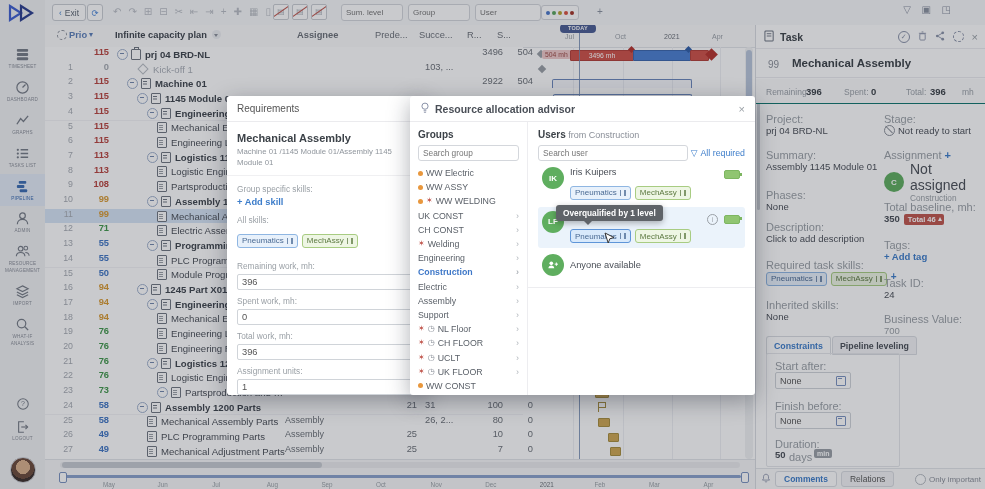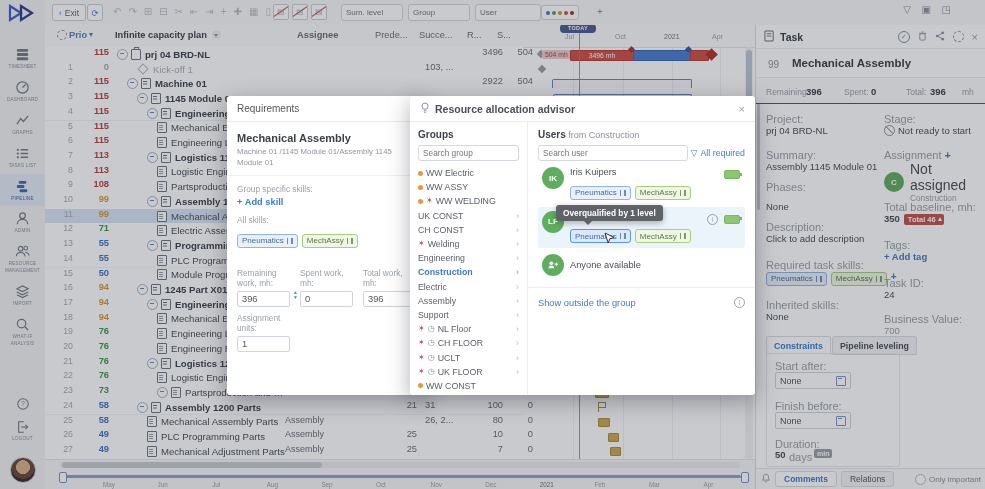--- a/index.html
+++ b/index.html
@@ -148,21 +148,21 @@
   #req-modal{left:227px;top:96px;width:199px;height:299px}
   #adv-modal{left:410px;top:96px;width:345px;height:299px;z-index:11}
   .m-head{height:25px;border-bottom:1px solid #ebebee;display:flex;align-items:center;padding:0 10px;font-size:10px;color:#555}
   #req-body{padding:8px 10px}
   #rm-name{font-size:11px;font-weight:700;color:#3c4248;margin-top:2px}
   #rm-path{font-size:7.8px;color:#8f959c;line-height:1.35;margin-top:3px}
   .rm-div{height:1px;background:#f0f0f2;margin:7px -10px 0}
   .m-lab{font-size:8.3px;color:#9aa0a6;margin-top:8px}
   .m-link{font-size:9.3px;color:#3d7dca;margin-top:3px;font-weight:600}
   .m-chips{margin-top:4px}
-  .m-grid{display:grid;grid-template-columns:1fr 1fr 1fr;column-gap:10px;row-gap:2px;margin-top:16px}
+  .m-grid{display:grid;grid-template-columns:1fr;column-gap:10px;row-gap:2px;margin-top:9px}
   .m-grid .m-lab{margin-top:4px}
   .m-inwrap{position:relative}
   .m-in{width:100%;height:16px;border:1px solid #d0d4d9;border-radius:2px;font-size:9.3px;color:#555;
         padding:0 4px;box-sizing:border-box;font-family:inherit}
   .stepper{position:absolute;right:-8px;top:2px;color:#4a86d8;font-size:5px;line-height:5px;text-align:center}
   #am-close{margin-left:auto;color:#9aa0a6;font-size:11px}
   #am-title{font-weight:700;color:#4a4f57;font-size:10.5px;margin-left:5px}
   #am-body{display:flex;height:273px}
   #am-left{width:118px;border-right:1px solid #ededf0;padding:7px 8px;box-sizing:border-box}
   #am-groups-lab{font-size:10px;font-weight:700;color:#3c4248}
@@ -888,21 +888,21 @@
   <span class="tp-lab" style="left:10px;top:124px">Summary:</span>
   <span class="tp-val" style="left:10px;top:136px">Assembly 1145 Module 01</span>
   <span class="tp-lab" style="left:128px;top:124px"><span>Assignment</span> <span style="color:#3d7dca;font-weight:700">+</span></span>
   <span style="position:absolute;left:128px;top:136px;display:flex;gap:6px;align-items:center">
     <span class="avatar">C</span>
     <span>
         <span style="display:block;font-size:14px;color:#4a4f57">Not assigned</span>
     <span style="display:block;font-size:8.3px;color:#9aa0a6">Construction</span>
       </span>
   </span>
-  <span class="tp-lab" style="left:10px;top:156px">Phases:</span>
+  <span class="tp-lab" style="left:10px;top:164px">Phases:</span>
   <span class="tp-val" style="left:10px;top:176px">None</span>
   <span class="tp-lab" style="left:128px;top:176px">Total baseline, mh:</span>
   <span class="tp-val" style="left:128px;top:188px;font-weight:700"><span>350</span><span class="badge-red">Total 46</span></span>
   <span class="tp-lab" style="left:10px;top:196px">Description:</span>
   <span class="tp-val" style="left:10px;top:208px">Click to add description</span>
   <span class="tp-lab" style="left:128px;top:214px">Tags:</span>
   <span class="tp-link" style="left:128px;top:226px;font-weight:600">+ Add tag</span>
   <span class="tp-lab" style="left:10px;top:234px">Required task skills:</span>
   <span style="position:absolute;left:10px;top:246px" id="tp-skill-chips"><span class="chip blue">
         <span>Pneumatics</span>
@@ -1132,19 +1132,15 @@
                 <circle cx="5" cy="4" r="2.2" fill="#fff"></circle>
                 <path d="M1.5 10c0-2 1.5-3.5 3.5-3.5S8.5 8 8.5 10z" fill="#fff"></path>
                 <line x1="11" y1="3" x2="11" y2="7" stroke="#fff" stroke-width="1.2"></line>
                 <line x1="9" y1="5" x2="13" y2="5" stroke="#fff" stroke-width="1.2"></line>
               </svg>
             </div>
             <span class="uname" style="margin-top: 6px;">Anyone available</span>
           </div>
         </div>
       <div id="adv-div"></div>
-      <div id="show-outside">
-        <span class="lnk">Show outside the group</span>
-        <span class="info-ic">i</span>
-      </div>
     </div>
   </div>
 </div>
 
 </body></html>

